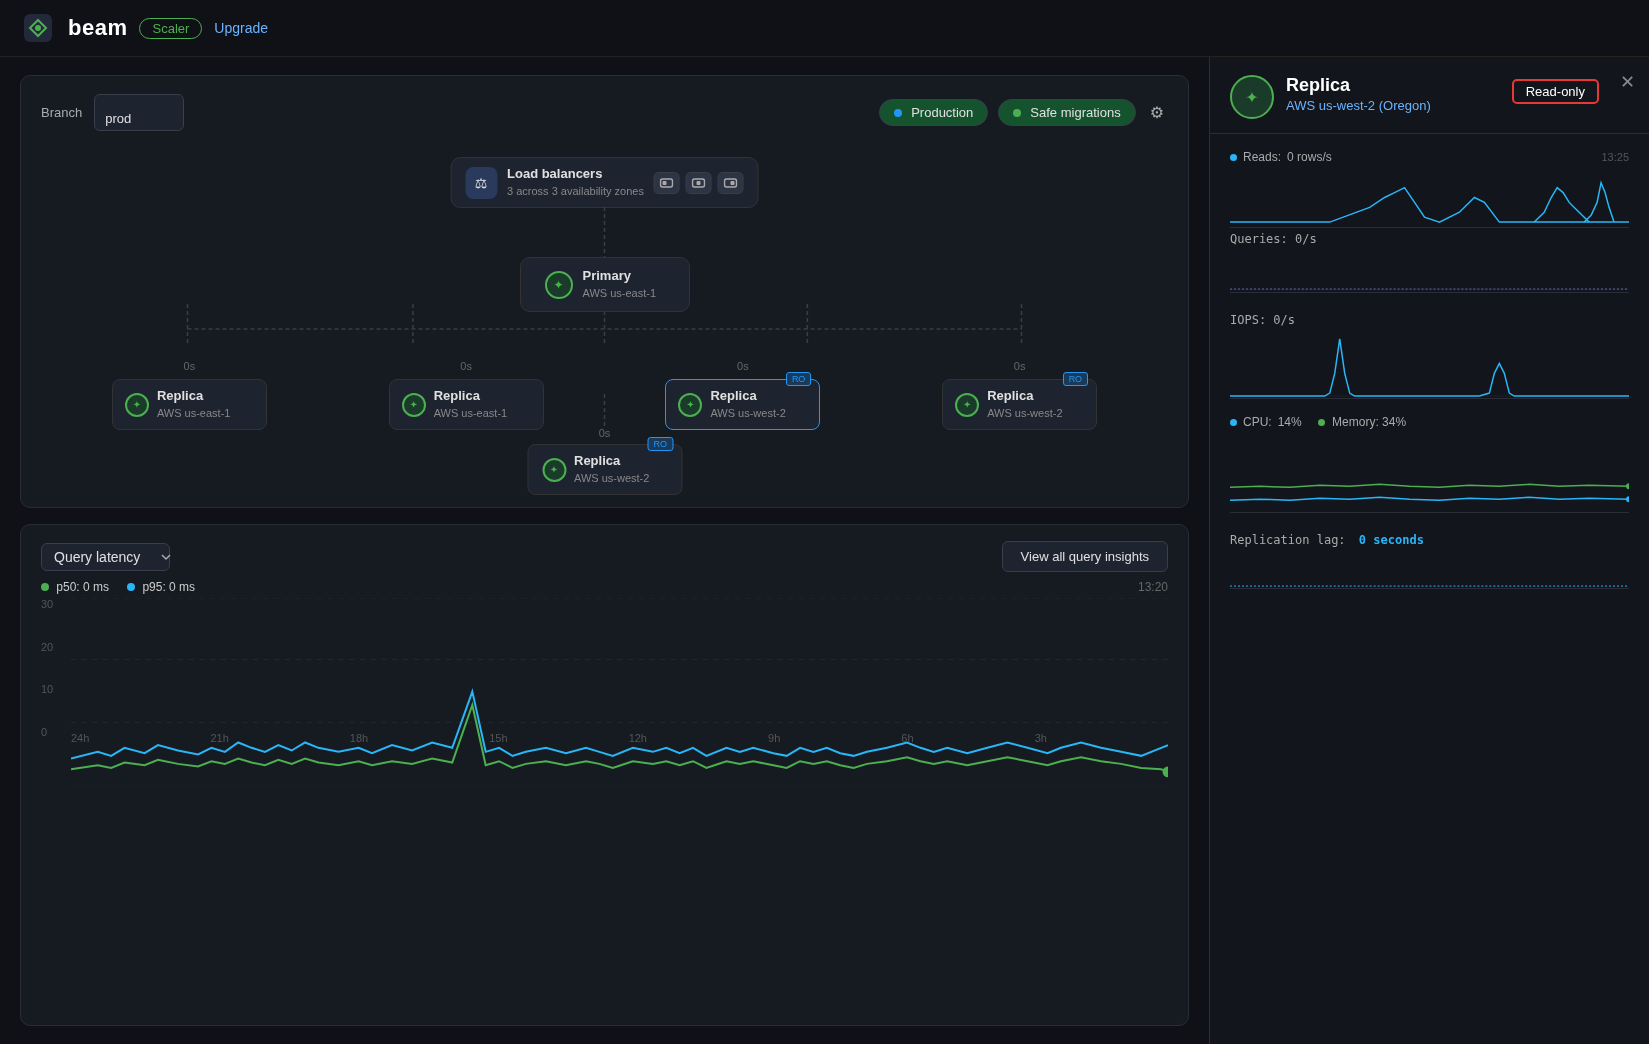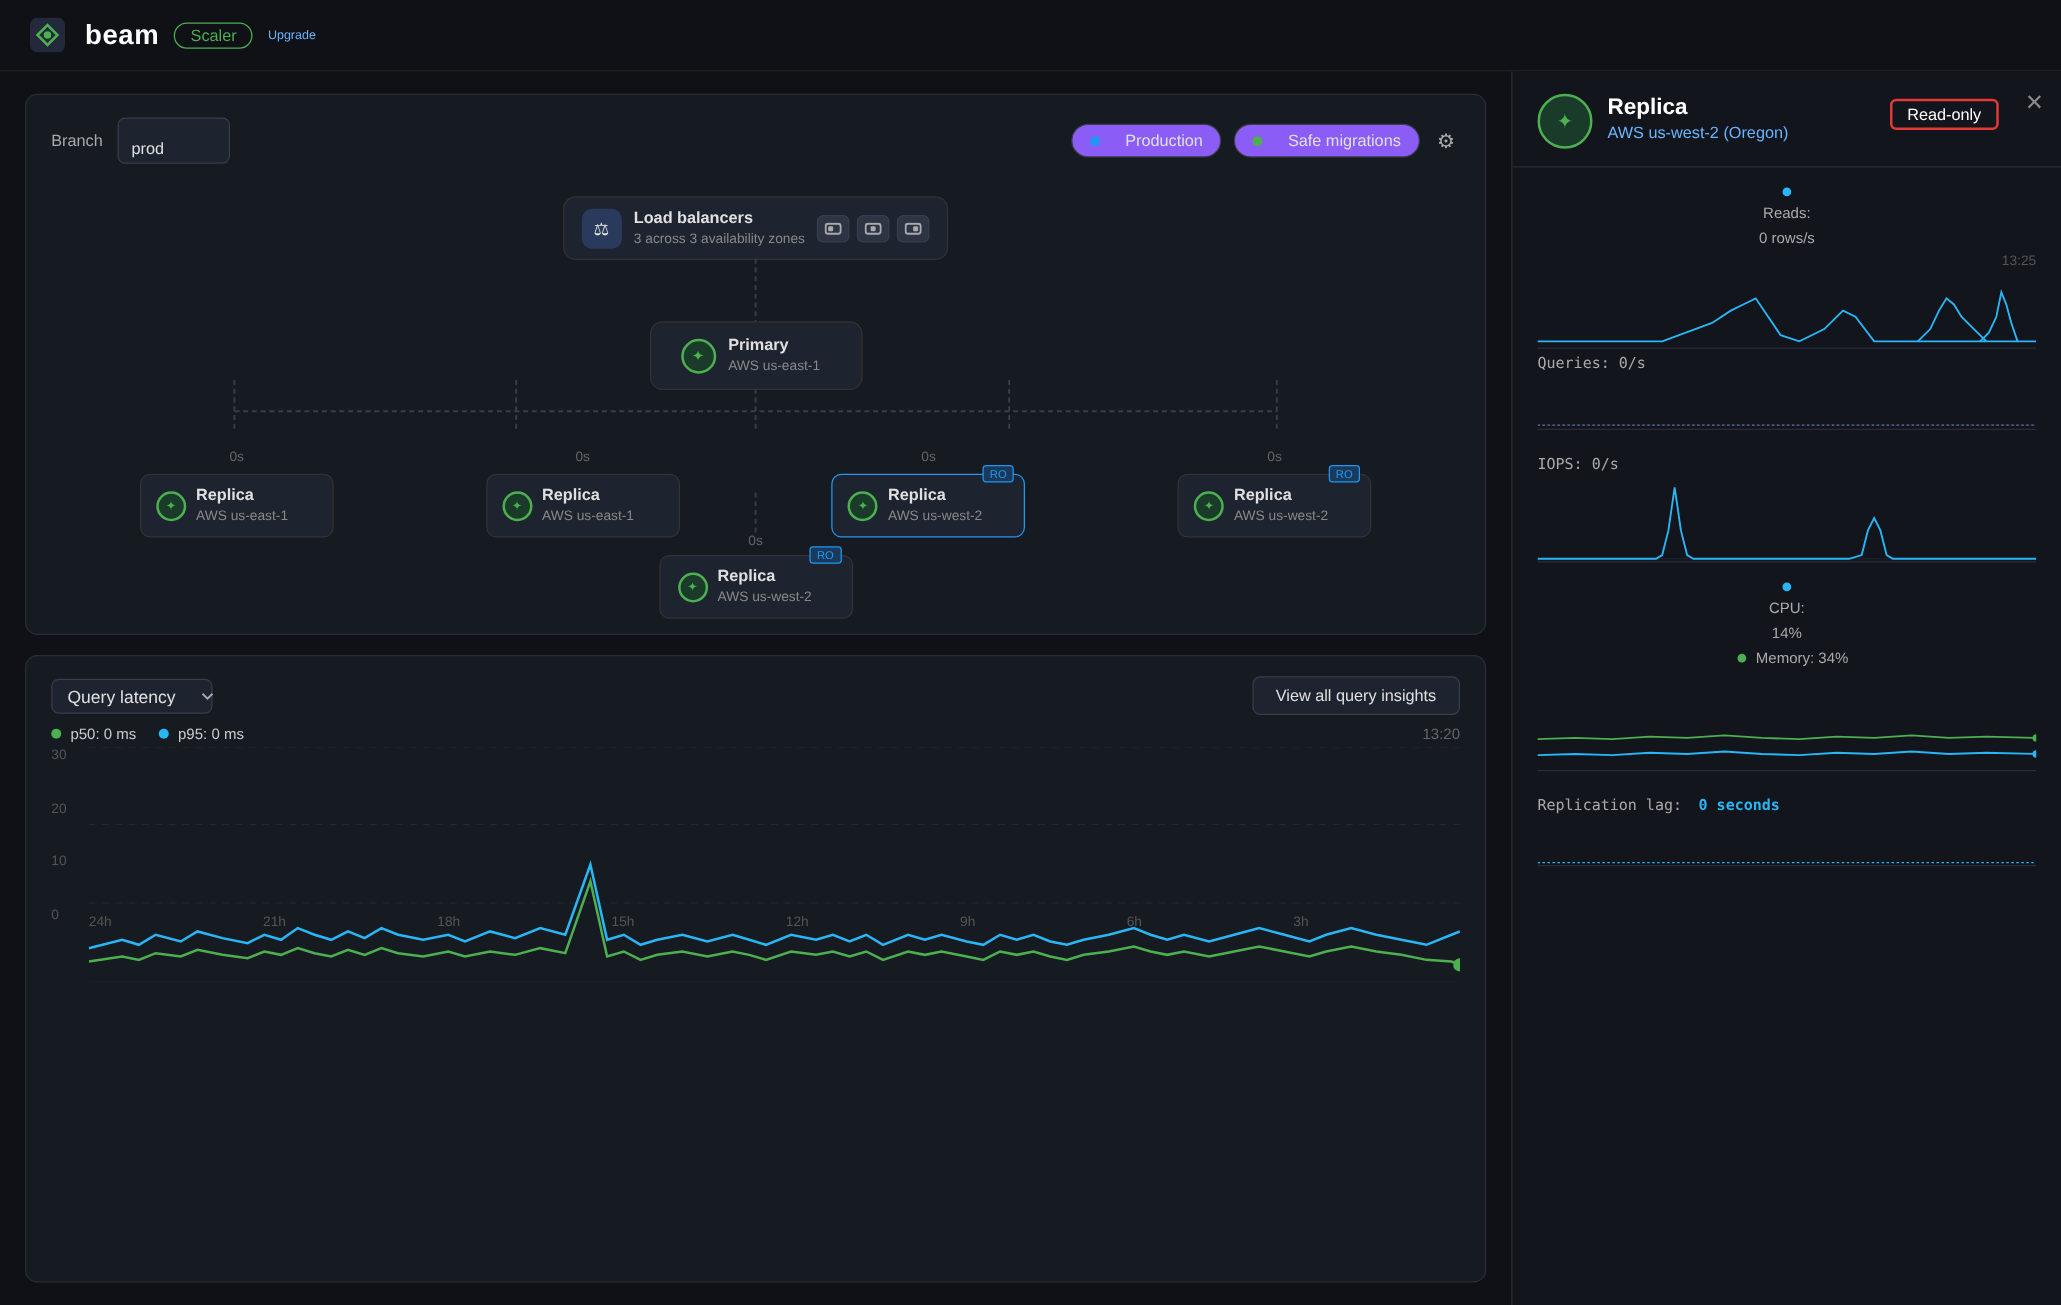--- a/index.html
+++ b/index.html
@@ -38,21 +38,21 @@
       background: transparent;
       border: 1.5px solid #4caf50;
       color: #4caf50;
       border-radius: 12px;
       padding: 2px 12px;
       font-size: 13px;
       font-weight: 500;
     }
     .link-upgrade {
       color: #6ab4ff;
-      font-size: 10px;
+      font-size: 14px;
       text-decoration: none;
       cursor: pointer;
     }
 
     
     .main-area {
       display: flex;
       flex: 1;
       overflow: hidden;
     }
@@ -95,27 +95,27 @@
       padding: 16px 28px 4px 10px;
       font-size: 13px;
       appearance: none;
       cursor: pointer;
       min-width: 90px;
     }
     .toolbar-spacer { flex: 1; }
     .env-badge {
       display: flex;
       align-items: center;
-      gap: 20px;
+      gap: 9px;
       border: 1px solid #3a3d4a;
       border-radius: 20px;
       padding: 5px 14px;
       font-size: 13px;
       color: #e0e0e0;
-      background: #8b5cf6;
+      background: #14532d;
     }
     .env-badge .dot {
       width: 8px; height: 8px;
       border-radius: 50%;
       background: #2196f3;
     }
     .env-badge .dot.green { background: #4caf50; }
     .gear-btn {
       background: none;
       border: none;
@@ -427,21 +427,20 @@
     .metric-block {
       margin-bottom: 16px;
     }
     .metric-header {
       font-size: 12px;
       color: #aaa;
       margin-bottom: 4px;
       display: flex;
       align-items: center;
       gap: 6px;
-      flex-direction: column;
     }
     .metric-header .dot { display: inline-block; width: 7px; height: 7px; border-radius: 50%; background: #29b6f6; }
     .metric-header .metric-ts {
       margin-left: auto;
       font-size: 11px;
       color: #555;
       text-align: center;
     }
     .mini-chart {
       height: 60px;

